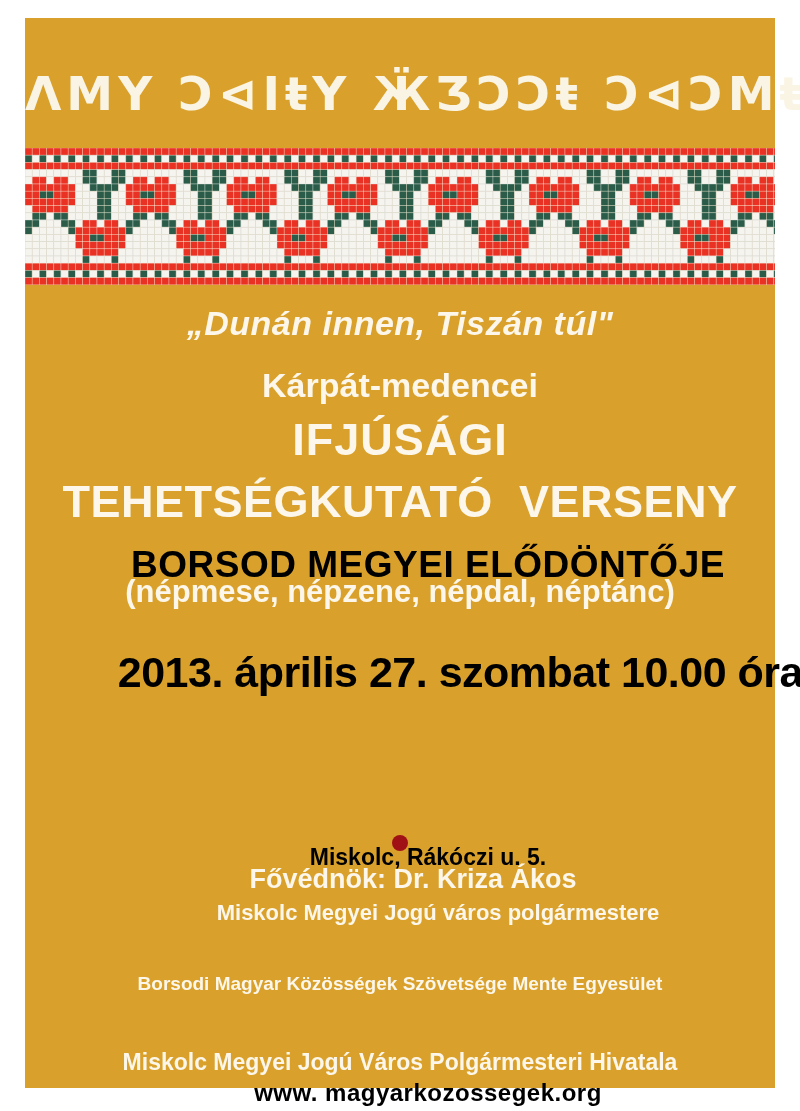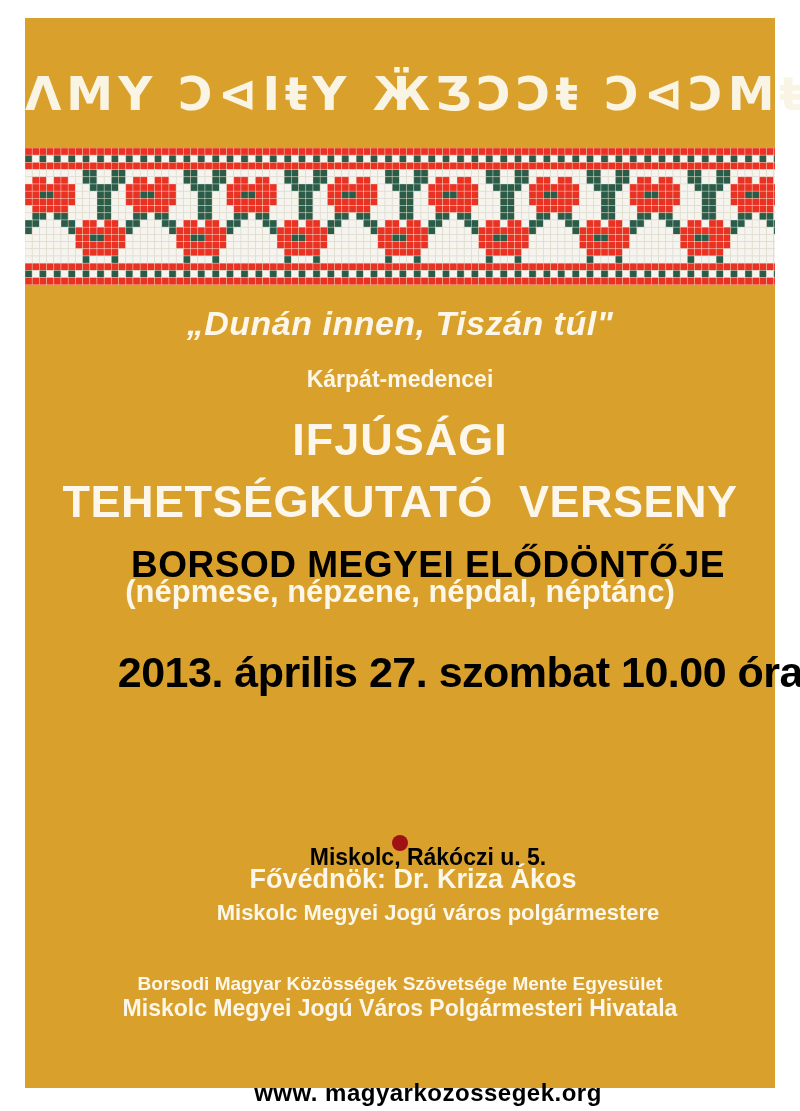--- a/index.html
+++ b/index.html
@@ -53,21 +53,21 @@
     line-height: 0;
   }
   .motto {
     top: 286px;
     font-size: 34px;
     font-style: italic;
     letter-spacing: 0.5px;
   }
   .carpathian {
     top: 348px;
-    font-size: 23px;
+    font-size: 34px;
   }
   .title1 {
     top: 396px;
     font-size: 45px;
     letter-spacing: 1px;
   }
   .title2 {
     top: 458px;
     font-size: 45px;
     letter-spacing: 0.5px;
@@ -120,21 +120,21 @@
   .organizers-heading {
     top: 925px;
     font-size: 23px;
   }
   .organizer1 {
     top: 955px;
     font-size: 19px;
     text-align: center;
   }
   .organizer2 {
-    top: 977px;
+    top: 1031px;
     font-size: 23px;
   }
   .website {
     top: 1024px;
     font-size: 24px;
     letter-spacing: 0.5px;
     margin-top: 37px;
   }
 </style>
 </head>

